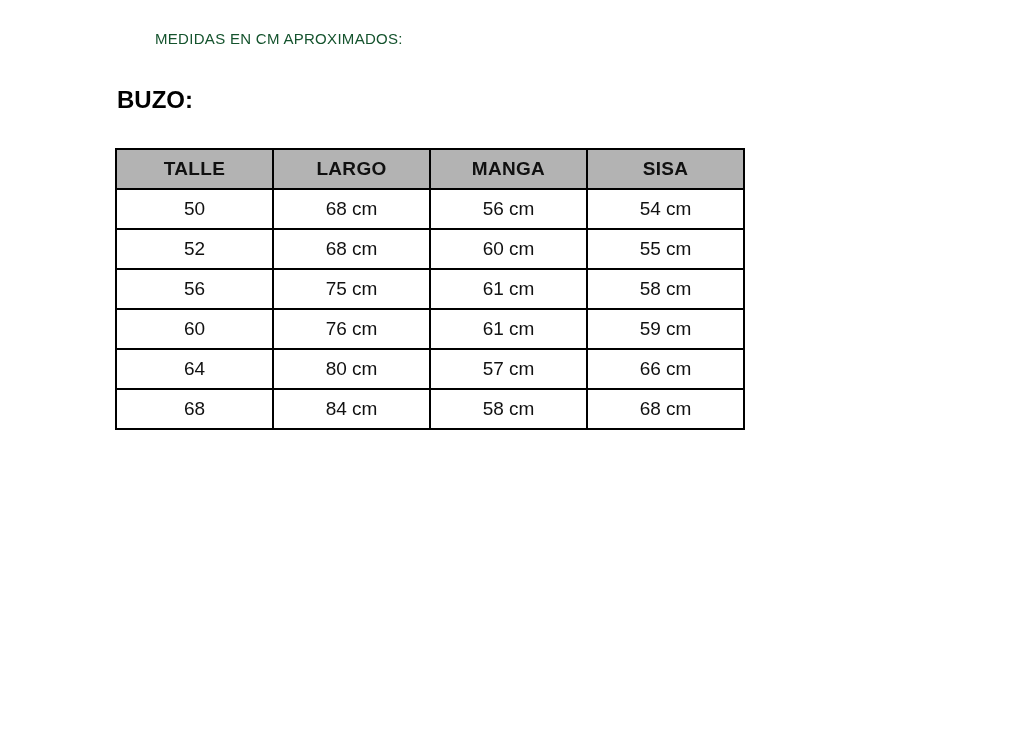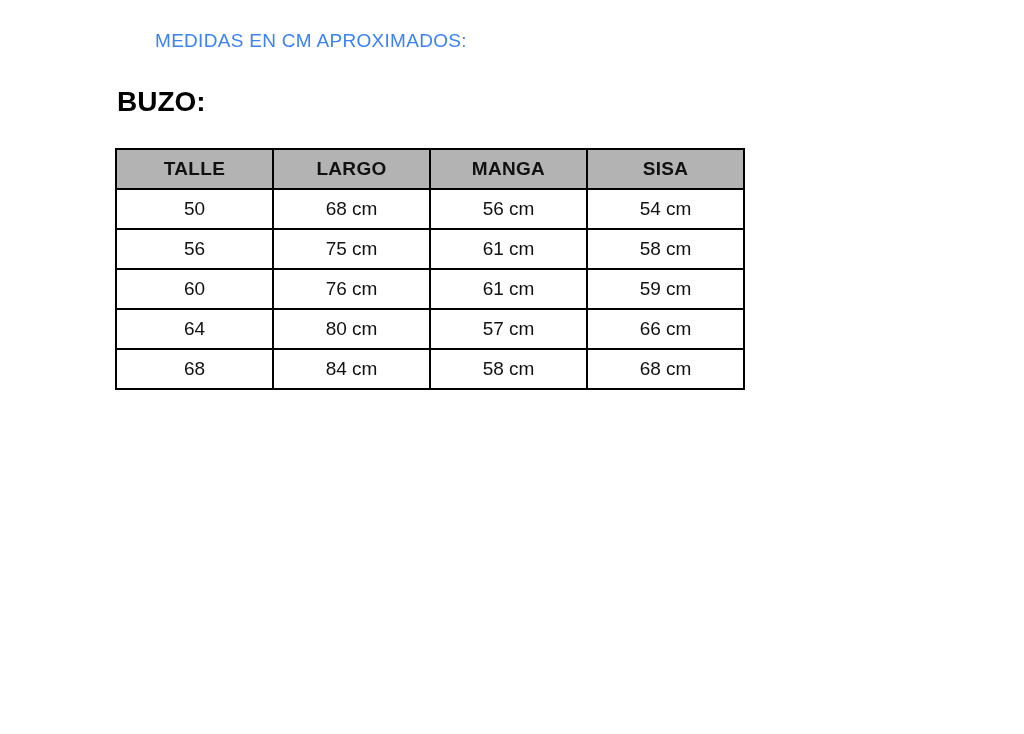--- a/index.html
+++ b/index.html
@@ -19,31 +19,31 @@
   .page {
     position: relative;
     width: 1024px;
     height: 734px;
     background: #ffffff;
   }
   .heading {
     position: absolute;
     left: 155px;
     top: 30px;
-    font-size: 19px;
+    font-size: 15px;
     font-weight: 400;
     letter-spacing: 0.3px;
-    color: #3b82f6;
+    color: #14532d;
     white-space: nowrap;
   }
   .subheading {
     position: absolute;
     left: 117px;
     top: 86px;
-    font-size: 28px;
+    font-size: 24px;
     font-weight: 700;
     color: #000000;
     white-space: nowrap;
   }
   table.size-table {
     position: absolute;
     left: 115px;
     top: 148px;
     width: 630px;
     border-collapse: collapse;
@@ -87,20 +87,26 @@
         </tr>
     </thead>
     <tbody>
         <tr>
           <td>50</td>
           <td>68 cm</td>
           <td>56 cm</td>
           <td>54 cm</td>
         </tr>
         <tr>
+          <td>52</td>
+          <td>68 cm</td>
+          <td>60 cm</td>
+          <td>55 cm</td>
+        </tr>
+        <tr>
           <td>56</td>
           <td>75 cm</td>
           <td>61 cm</td>
           <td>58 cm</td>
         </tr>
         <tr>
           <td>60</td>
           <td>76 cm</td>
           <td>61 cm</td>
           <td>59 cm</td>

